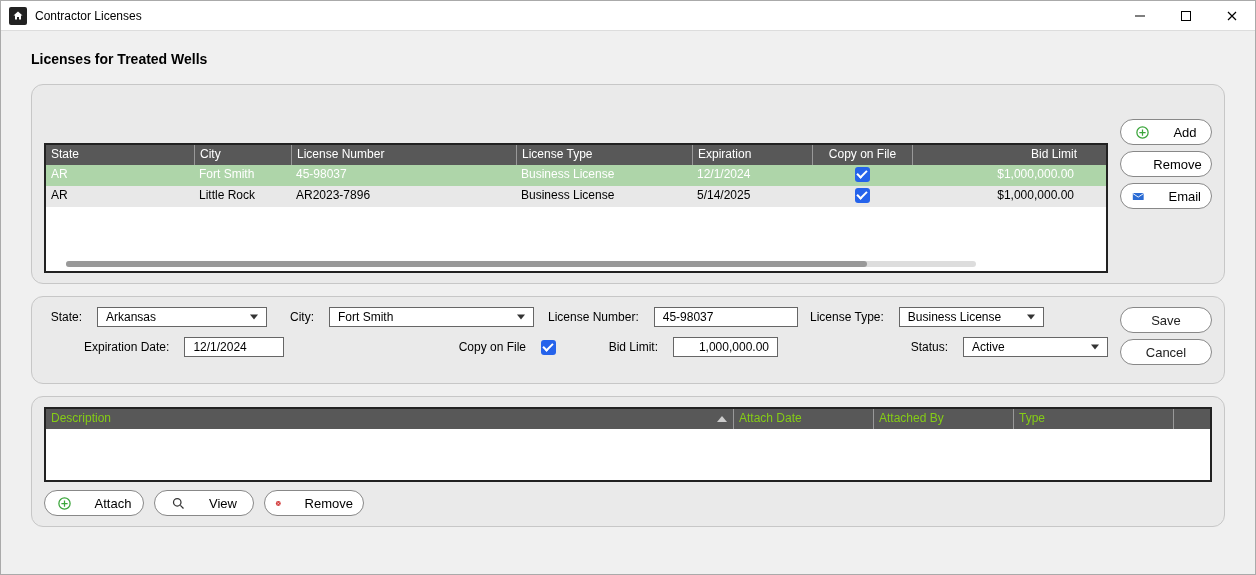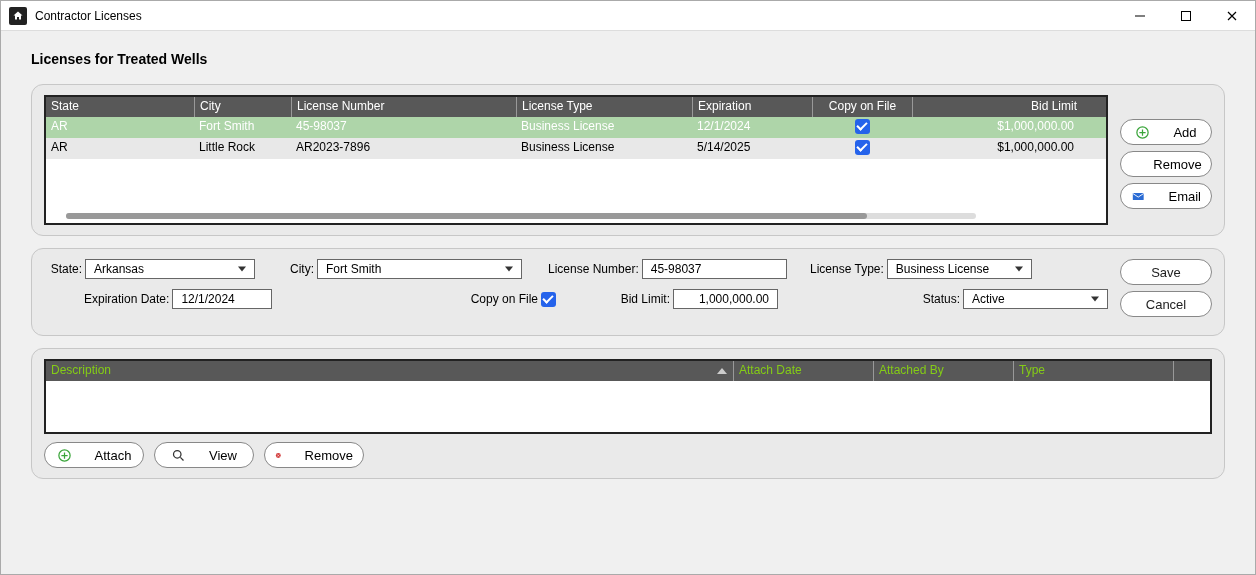--- a/index.html
+++ b/index.html
@@ -71,20 +71,21 @@
   margin-bottom: 12px;
 }
 .top-layout { display:flex; gap:12px; }
 .grid-wrap { flex:1; }
 .grid {
   border: 2px solid #222;
   background: #fff;
   height: 130px;
   position: relative;
   overflow: hidden;
+  margin-top: 48px;
 }
 .ghead { display:flex; background:#585858; color:#fff; font-size:12px; height:20px; }
 .ghead > div { border-left:1px solid #999; padding:2px 5px; overflow:hidden; white-space:nowrap; }
 .ghead > div:first-child{ border-left:none; }
 .gbody { }
 .grow { display:flex; height:21px; font-size:12px; }
 .grow > div { padding:2px 5px; overflow:hidden; white-space:nowrap; }
 .grow.sel { background:#aed5a9; color:#fff; }
 .grow.alt { background:#e8e8e8; }
 .col-state{ width:148px; } .col-city{ width:97px; } .col-ln{ width:225px; } .col-lt{ width:176px; } .col-exp{ width:120px; } .col-cof{ width:100px; text-align:center; } .col-bl{ width:170px; text-align:right; }
@@ -124,21 +125,21 @@
   align-items:center;
   justify-content:center;
   gap:23px;
   font-size:13px;
   cursor:default;
   padding:0 10px;
 }
 .btn svg{ width:15px; height:15px; }
 .form-panel .form-row{ display:flex; align-items:center; gap:12px; margin-bottom:10px;}
 .form-panel .form-row:last-child{ margin-bottom:16px; }
-.fg{ display:flex; align-items:center; gap:3px; }
+.fg{ display:flex; align-items:center; gap:15px; }
 .lbl{ font-size:12px; white-space:nowrap; }
 .select, .input {
   background:#fff; border:1px solid #666; border-radius:0; height:20px;
   padding:8px 8px; font-size:12px; display:flex; align-items:center; position:relative;
 }
 .select::after{
   content:""; position:absolute; right:8px; top:50%;
   border-left:4px solid transparent; border-right:4px solid transparent;
   border-top:5px solid #333; transform:translateY(-50%);
 }

